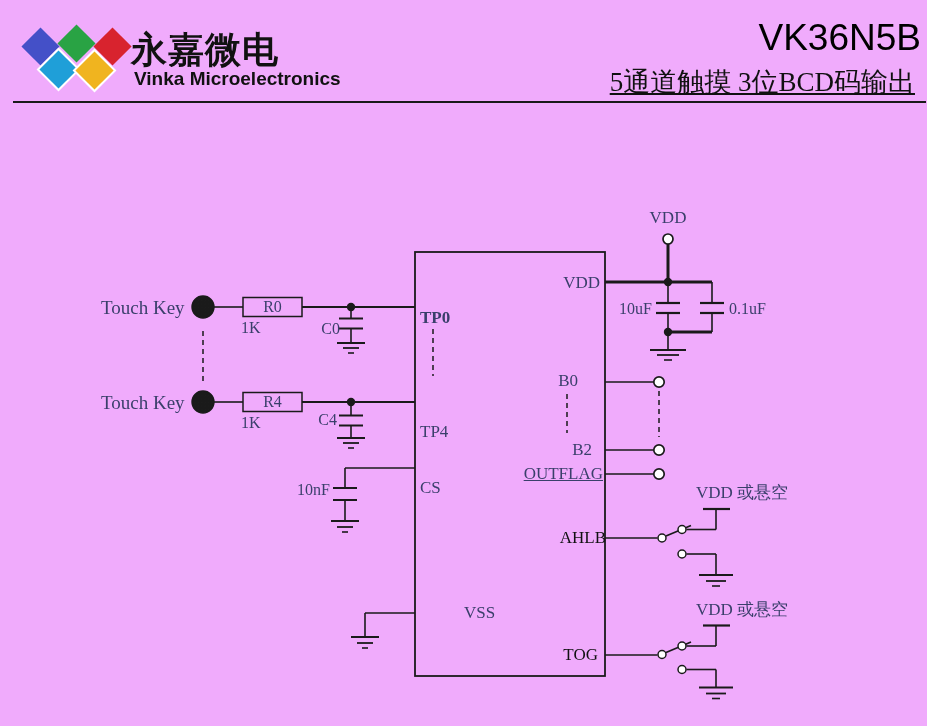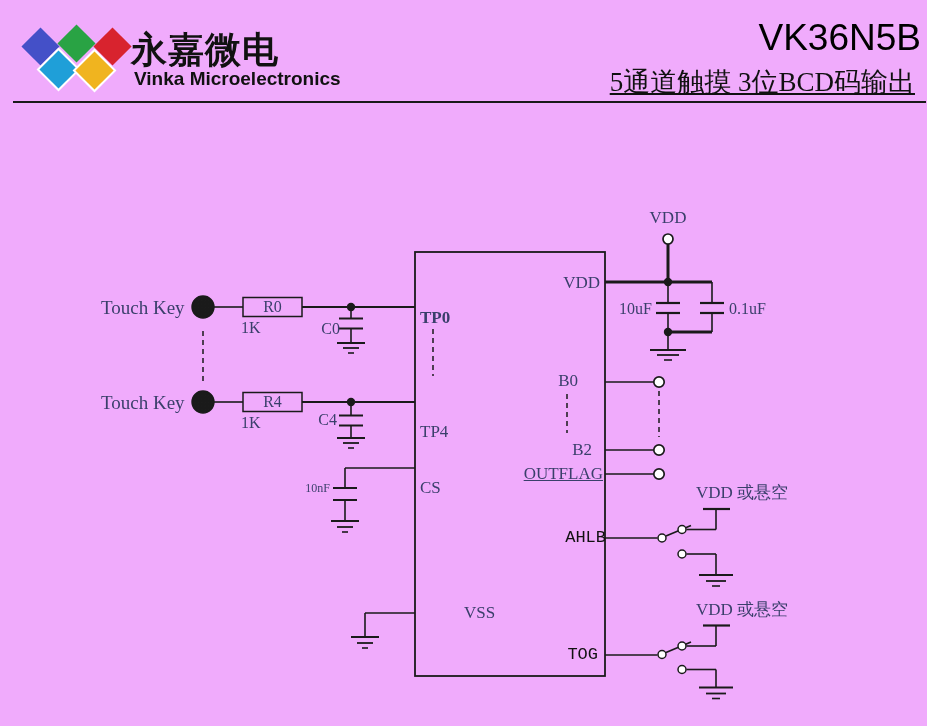--- a/index.html
+++ b/index.html
@@ -23,21 +23,21 @@
   .section-heading { position:absolute; left:15px; top:140px; font-size:29px; font-weight:bold; color:#0a0a0a; }
   .section-heading .num { display:inline-block; }
   .section-heading .ttl { display:inline-block; margin-left:34px; letter-spacing:2px; }
   
   .circuit { position:absolute; left:0; top:0; width:927px; height:726px; --lbl:#3a3f6b; }
   .circuit svg { position:absolute; left:0; top:0; }
   .cl { position:absolute; color:var(--lbl); font-family:"Liberation Serif","DejaVu Serif", serif;
         font-size:17px; line-height:1; white-space:nowrap; }
   .cl.right { text-align:right; }
   .cl.center { text-align:center; }
-  .cl.black-sans { color:#111; font-family:Liberation Mono, monospace; }
+  .cl.black-sans { color:#111; font-family:Liberation Serif, serif; }
   .rbox-label { display:flex; align-items:center; justify-content:center; }
 </style>
 </head>
 <body>
 
 <div class="page">
 
   <div>
     <div>
       <span class="diamond" style="left: 27px; top: 33px; background: rgb(68, 80, 200);"></span>
@@ -202,21 +202,21 @@
     <div class="cl" style="left:101px; top:298px; font-size:19px;">Touch Key</div>
     <div class="cl" style="left:101px; top:393px; font-size:19px;">Touch Key</div>
 
     <div class="cl rbox-label" style="left:243px; top:297px; width:59px; height:19px; font-size:16px;">R0</div>
     <div class="cl" style="left:241px; top:320px; font-size:16px;">1K</div>
     <div class="cl rbox-label" style="left:243px; top:392px; width:59px; height:19px; font-size:16px;">R4</div>
     <div class="cl" style="left:241px; top:415px; font-size:16px;">1K</div>
 
     <div class="cl right" style="left:300px; top:321px; width:40px; font-size:16px;font-family:Liberation Serif, serif;">C0</div>
     <div class="cl right" style="left:297px; top:412px; width:40px; font-size:16px;">C4</div>
-    <div class="cl right" style="left:275px; top:482px; width:55px; font-size:12px;">10nF</div>
+    <div class="cl right" style="left:275px; top:482px; width:55px; font-size:16px;">10nF</div>
 
     <div class="cl center" style="left:638px; top:209px; width:60px;">VDD</div>
     <div class="cl right" style="left:607px; top:301px; width:45px; font-size:16px;">10uF</div>
     <div class="cl" style="left:729px; top:301px; font-size:16px;">0.1uF</div>
 
     <div class="cl" style="left:696px; top:484px;">VDD 或悬空</div>
     <div class="cl" style="left:696px; top:601px;">VDD 或悬空</div>
 
     <div class="cl" style="left:420px; top:309px;font-weight:bold;">TP0</div>
     <div class="cl" style="left:420px; top:392px;margin-top:31px;">TP4</div>

